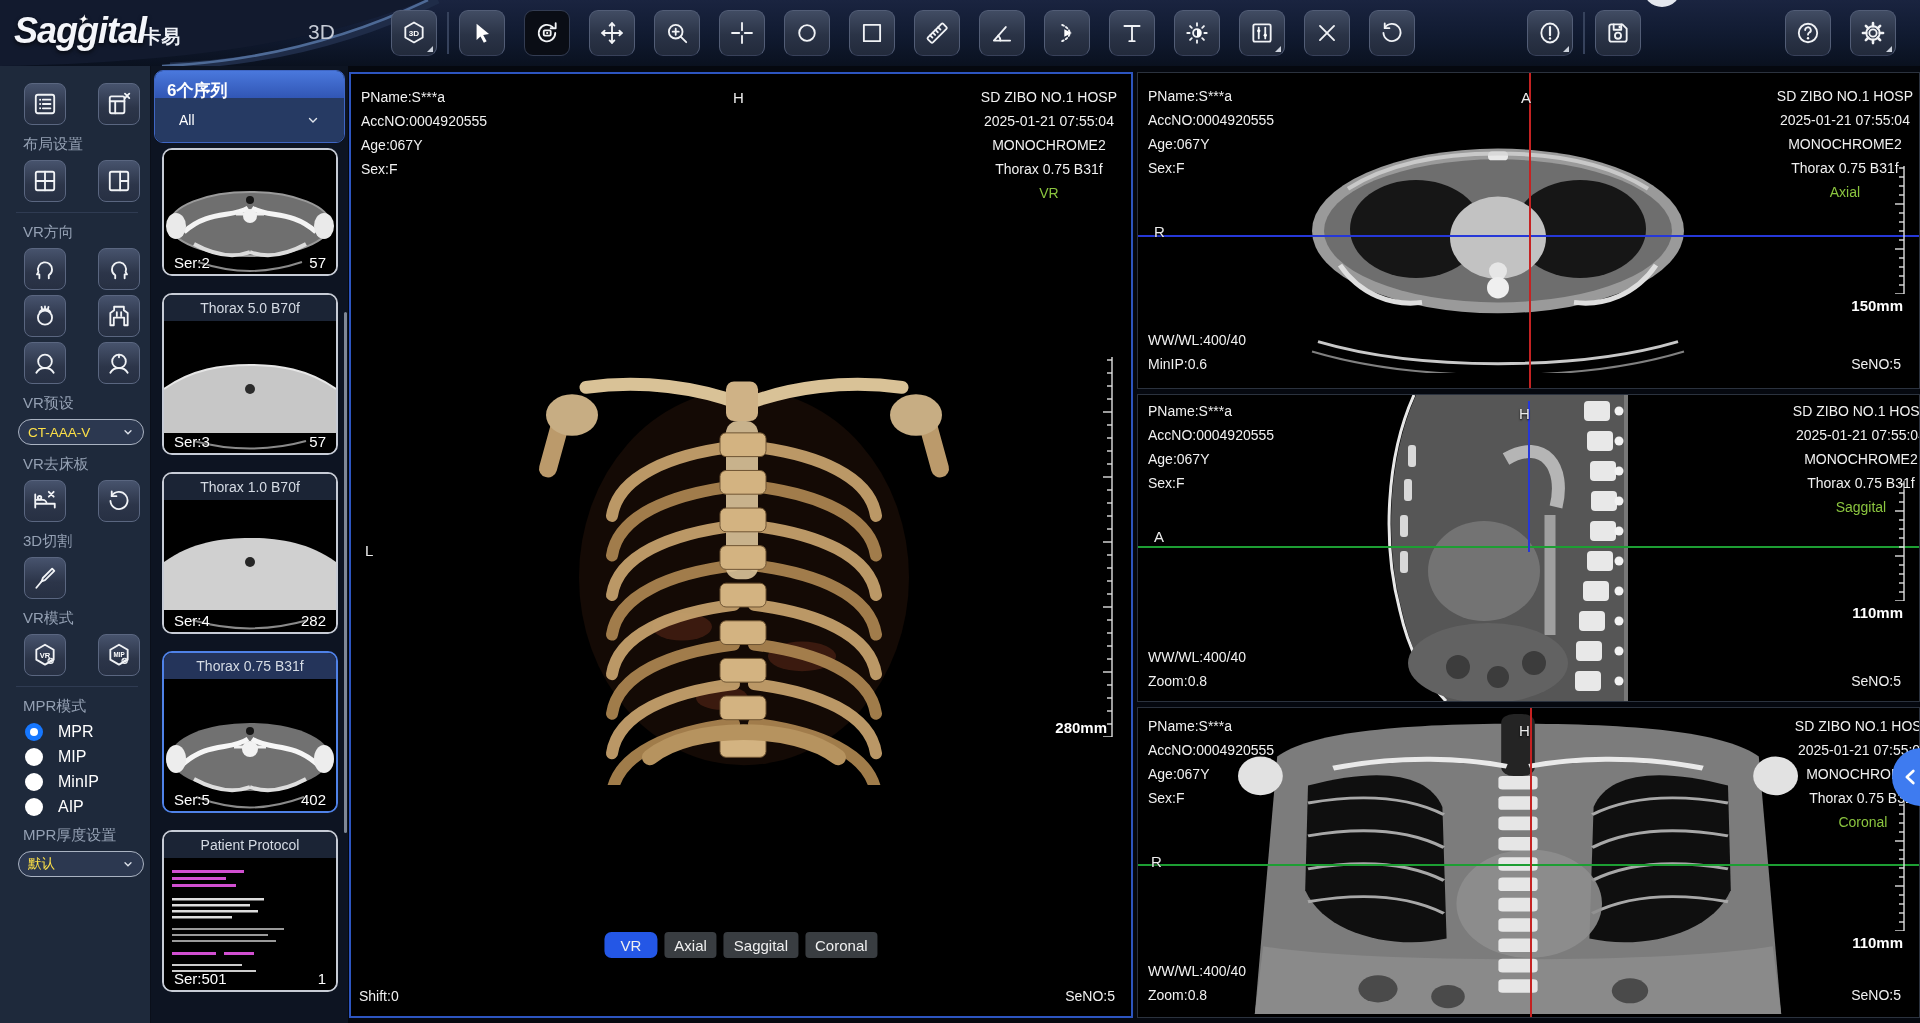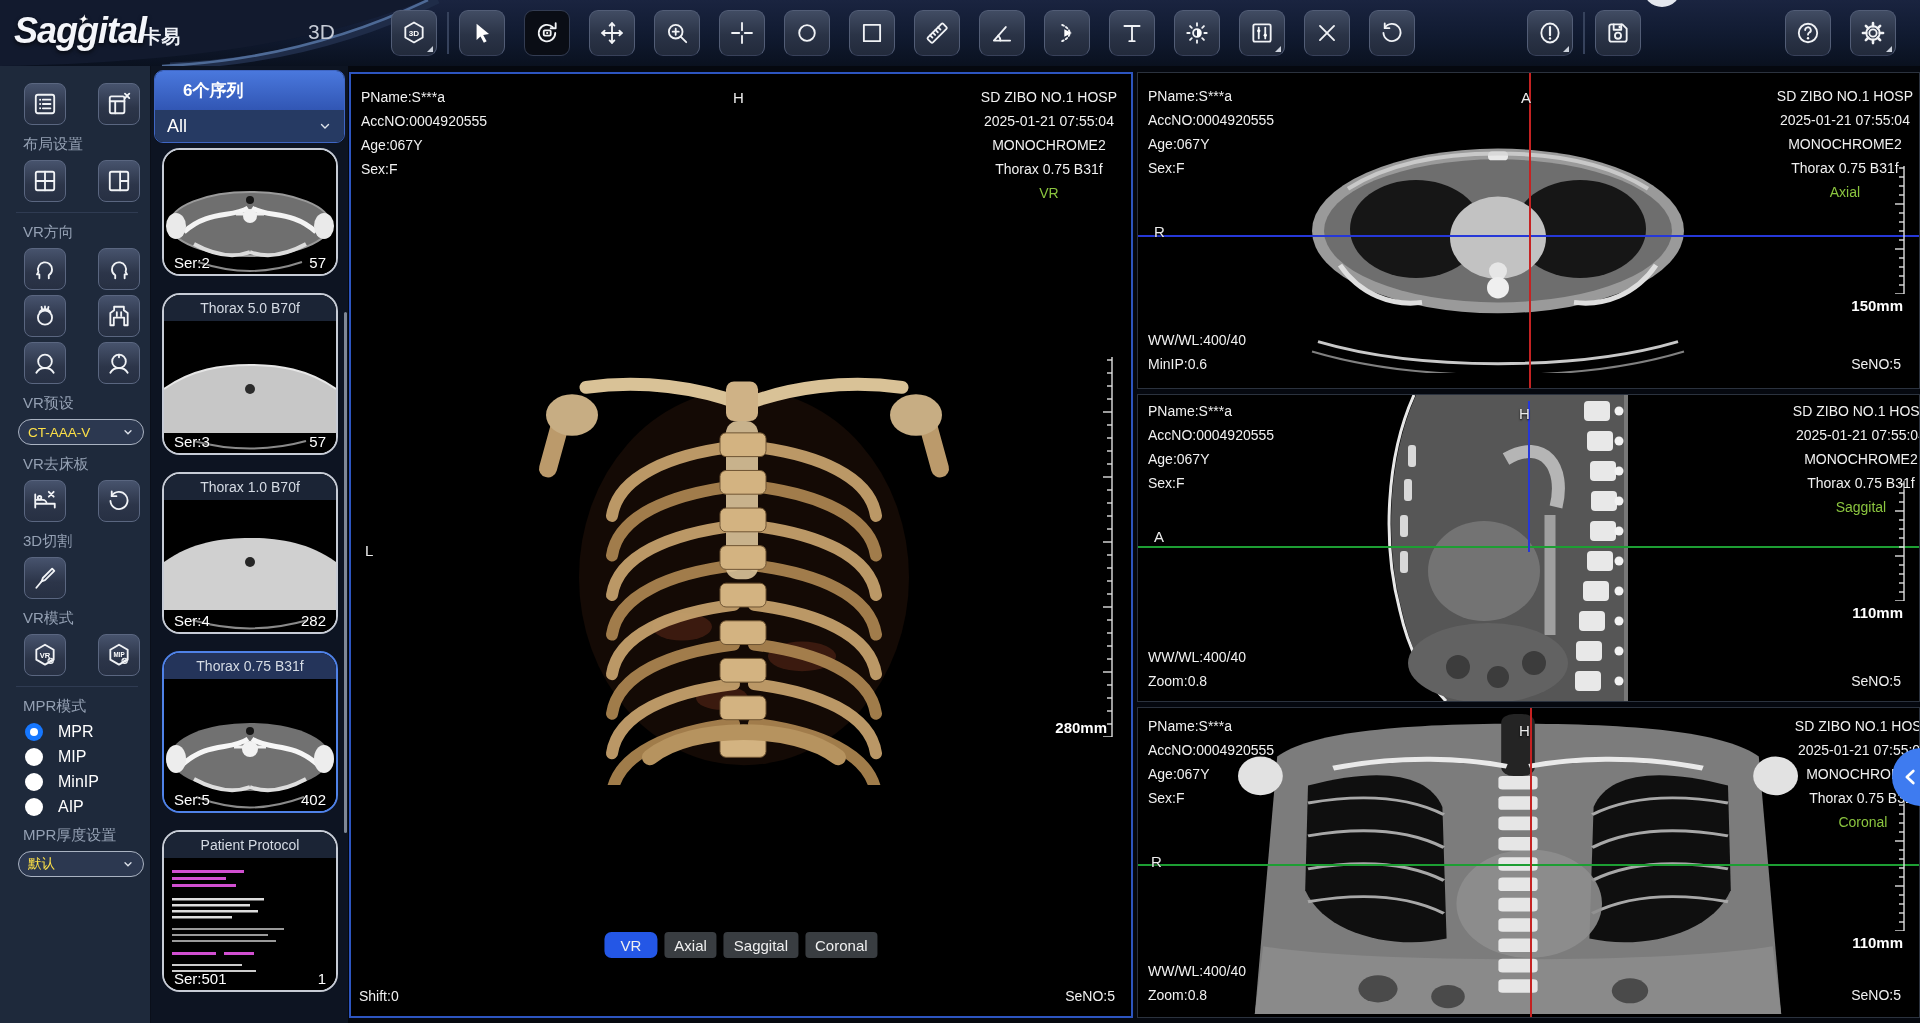--- a/index.html
+++ b/index.html
@@ -53,27 +53,27 @@
   .rdot { width:18px; height:18px; border-radius:50%; background:#fff; position:relative; flex:0 0 18px; }
   .rdot.on { background:#1677ff; }
   .rdot.on::after { content:""; position:absolute; left:5px; top:5px; width:8px; height:8px;
                     border-radius:50%; background:#fff; }
 
   
   .series-panel { position:absolute; left:150px; top:66px; width:198px; height:957px;
                   background:#0d1422; border-left:1px solid #0a0f1a; }
   .series-head { position:absolute; left:3px; top:4px; width:191px; border-radius:9px;
                  overflow:hidden; border:1px solid #3f66c4; z-index:5; }
-  .series-count { height:39px; line-height:39px; padding-left:28px; font-size:17px; font-weight:bold;
+  .series-count { height:27px; line-height:39px; padding-left:12px; font-size:17px; font-weight:bold;
                   color:#fff; background:linear-gradient(180deg,#4a78dd,#3156b4); }
-  .series-filter { height:32px; display:flex; align-items:center; justify-content:space-between;
-                   padding:0 12px; background:#263a63; color:#fff; font-size:18px; cursor:pointer; }
+  .series-filter { height:44px; display:flex; align-items:center; justify-content:space-between;
+                   padding:0 24px; background:#263a63; color:#fff; font-size:14px; cursor:pointer; }
   .series-list { position:absolute; left:0; top:82px; width:198px; bottom:8px; overflow:hidden; }
   .series-item { position:relative; width:176px; margin:0 auto 17px; border:2px solid #c7ccd6;
-                 border-radius:18px; overflow:hidden; background:#000; cursor:pointer; }
+                 border-radius:10px; overflow:hidden; background:#000; cursor:pointer; }
   .series-item.selected { border-color:#4f82e8; }
   .si-title { height:26px; line-height:26px; text-align:center; background:#1b2435;
               color:#d5dbe4; font-size:14px; white-space:nowrap; overflow:hidden; }
   .selected .si-title { background:#24345a; }
   .si-img { position:relative; height:132px; background:#000; }
   .si-img.short { height:124px; }
   .si-img svg { display:block; }
   .si-foot { position:absolute; left:0; right:0; bottom:3px; display:flex;
              justify-content:space-between; padding:0 10px; color:#fff; font-size:15px;
              text-shadow:0 1px 2px #000; }

